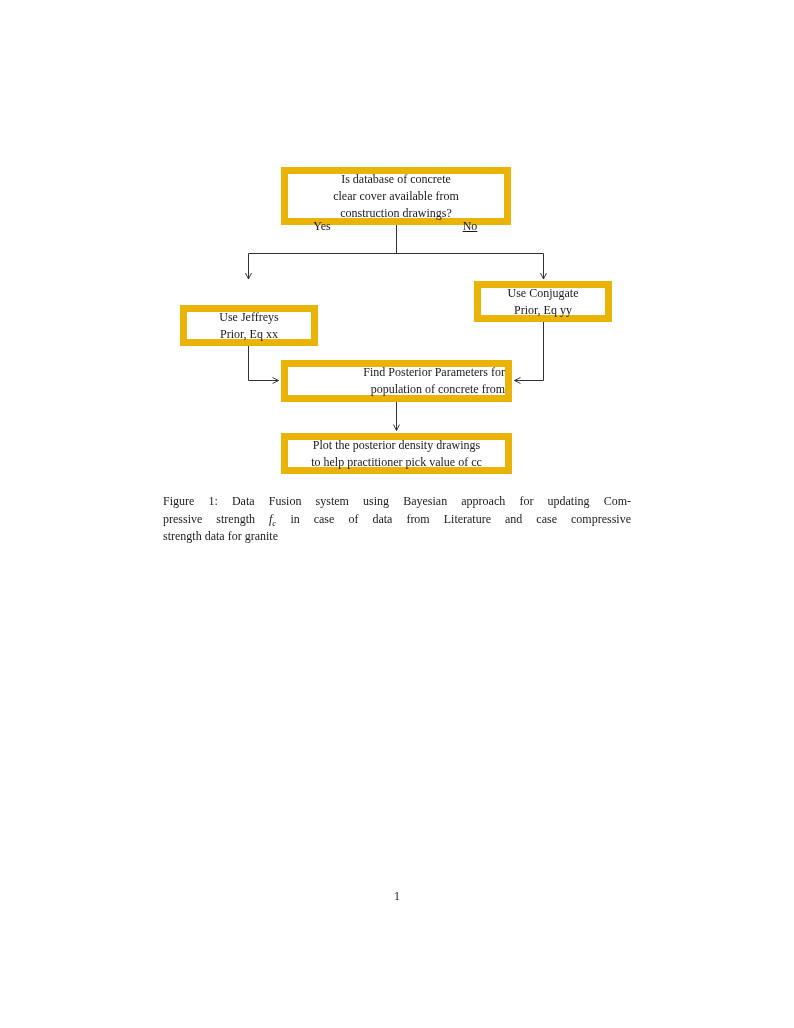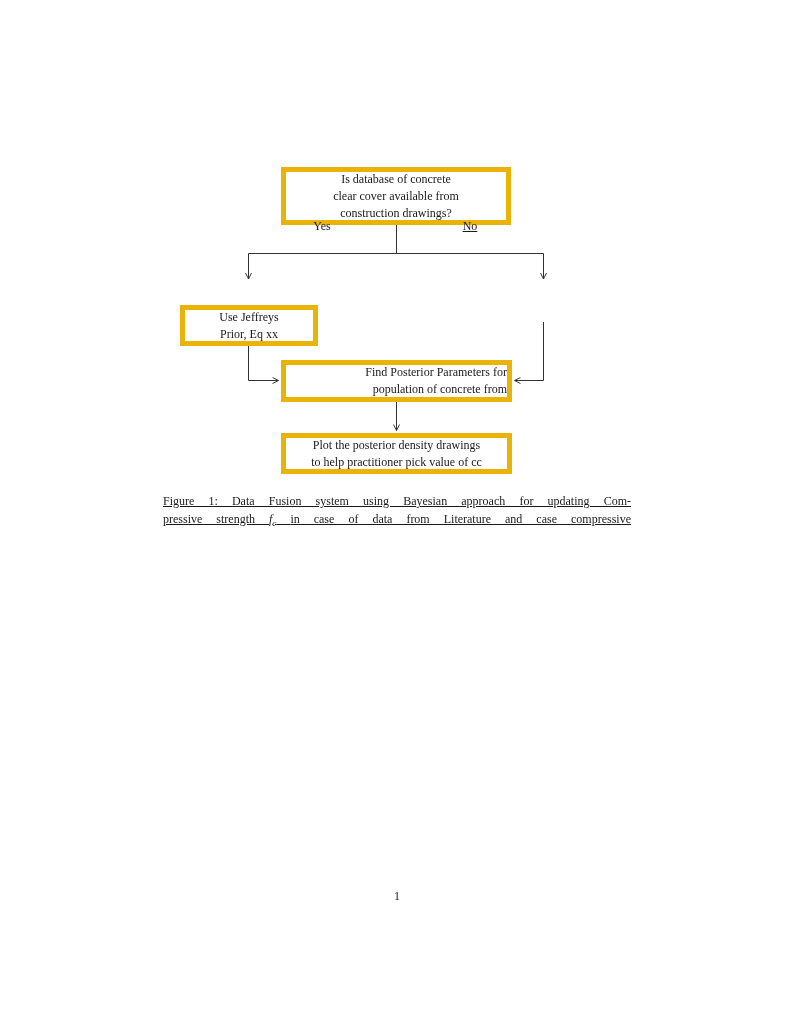--- a/index.html
+++ b/index.html
@@ -13,21 +13,21 @@
     overflow: hidden;
   }
   .connectors {
     position: absolute;
     left: 0; top: 0;
     width: 794px; height: 1028px;
     pointer-events: none;
   }
   .node {
     position: absolute;
-    border: 5px solid #eab308;
+    border: 7px solid #eab308;
     background: #ffffff;
     display: flex;
     flex-direction: column;
     justify-content: center;
     align-items: center;
     text-align: center;
     font-size: 12px;
     line-height: 17px;
     box-sizing: border-box;
   }
@@ -46,21 +46,20 @@
   }
   .branch-yes { left: 282px; }
   .branch-no  { left: 430px; text-decoration: underline; }
   .caption {
     position: absolute;
     left: 163px;
     top: 493px;
     width: 468px;
     font-size: 12px;
     line-height: 17.5px;
-    text-decoration: underline;
   }
   .cap-line { text-align: left; }
   .cap-justify { text-align: justify; text-align-last: justify; }
   .math-f { font-style: italic; font-family: "Liberation Serif", "DejaVu Serif", serif; }
   .math-sub { font-size: 9px; font-style: italic; vertical-align: -3px; line-height: 0; }
   .page-number {
     position: absolute;
     left: 0; top: 889px;
     width: 794px;
     text-align: center;
@@ -101,35 +100,40 @@
   </div>
 
   <div class="branch-label branch-yes">Yes</div>
   <div class="branch-label branch-no">No</div>
 
   <div class="node node-jeffreys">
     <div>Use Jeffreys</div>
     <div>Prior, Eq xx</div>
   </div>
 
+  <div class="node node-conjugate">
+    <div>Use Conjugate</div>
+    <div>Prior, Eq yy</div>
+  </div>
 
   <div class="node node-posterior">
     <div>Find Posterior Parameters for</div>
     <div>population of concrete from</div>
   </div>
 
   <div class="node node-plot">
     <div>Plot the posterior density drawings</div>
     <div>to help practitioner pick value of cc</div>
   </div>
 
   <div class="caption">
     <div class="cap-line cap-justify">Figure 1: Data Fusion system using Bayesian approach for updating Com-</div>
     <div class="cap-line cap-justify">
       <span>pressive strength</span>
       <span class="math-f"><span>f</span><span class="math-sub">c</span></span>
       <span>in case of data from Literature and case compressive</span>
     </div>
+    <div class="cap-line">strength data for granite</div>
   </div>
 
   <div class="page-number">1</div>
 
 </div>
 
 </body></html>

